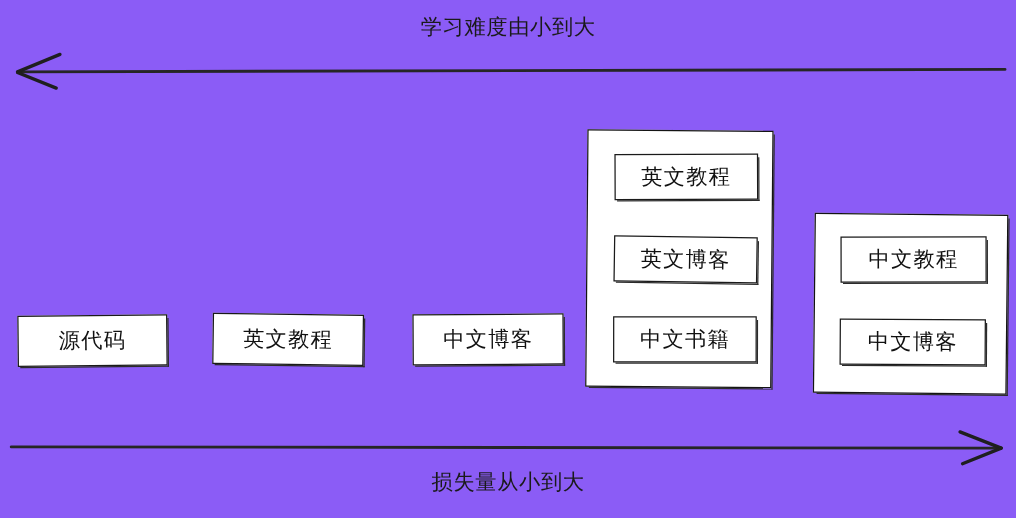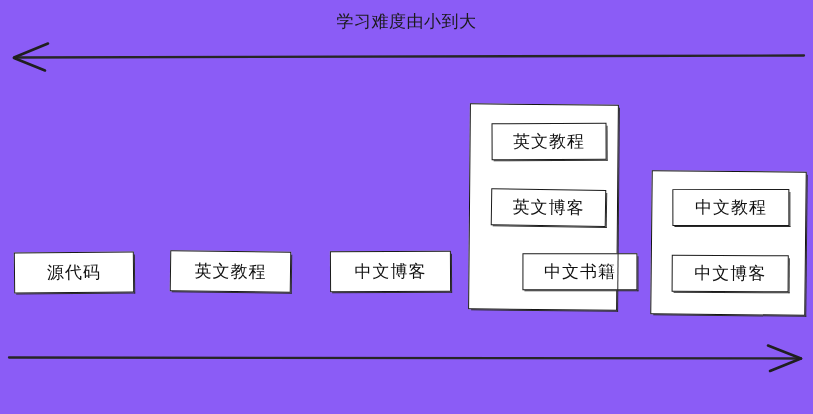--- a/index.html
+++ b/index.html
@@ -80,21 +80,21 @@
     pointer-events: none;
   }
 
   
   .sk1 { transform: rotate(-0.55deg); }
   .sk2 { transform: rotate(0.75deg); }
   .sk3 { transform: rotate(-0.3deg); }
   .sk4 { transform: rotate(0.5deg); }
   .sk5 { transform: rotate(-0.7deg); }
   .sk6 { transform: rotate(0.35deg); }
-  .sk7 { transform: rotate(-0.45deg); margin-left: 32px; }
+  .sk7 { transform: rotate(-0.45deg); }
   .sk8 { transform: rotate(0.6deg); }
 </style>
 </head>
 <body>
 
 <div id="canvas">
 
   <div class="axis-label" id="top-label">学习难度由小到大</div>
 
   <svg class="arrow-layer" viewBox="0 0 813 414">
@@ -138,14 +138,15 @@
 
   <div class="group-box sk8" style="left:651px; top:171px; width:155px; height:144px;">
     <div class="node sk5" style="left:20px; top:17px; width:117px; height:37px;">
       <span>中文教程</span>
     </div>
     <div class="node sk3" style="left:20px; top:83px; width:117px; height:37px;">
       <span>中文博客</span>
     </div>
   </div>
 
+  <div class="axis-label" id="bottom-label">损失量从小到大</div>
 
 </div>
 
 </body></html>

